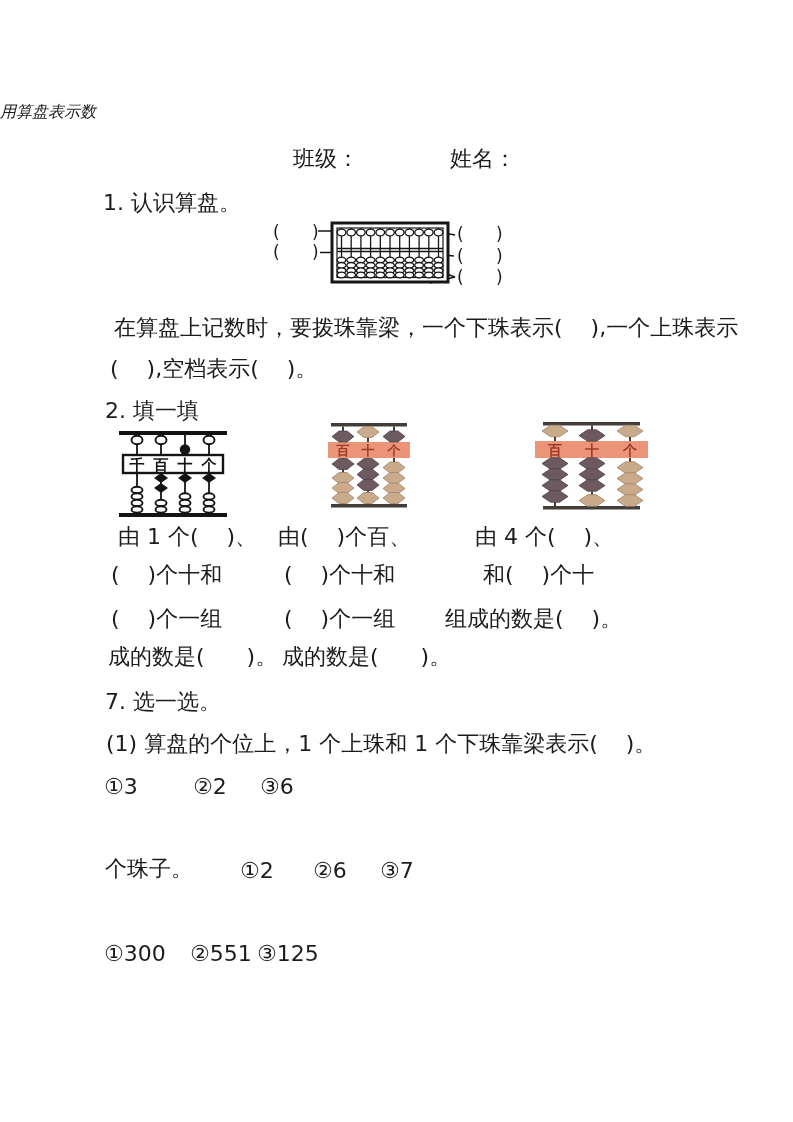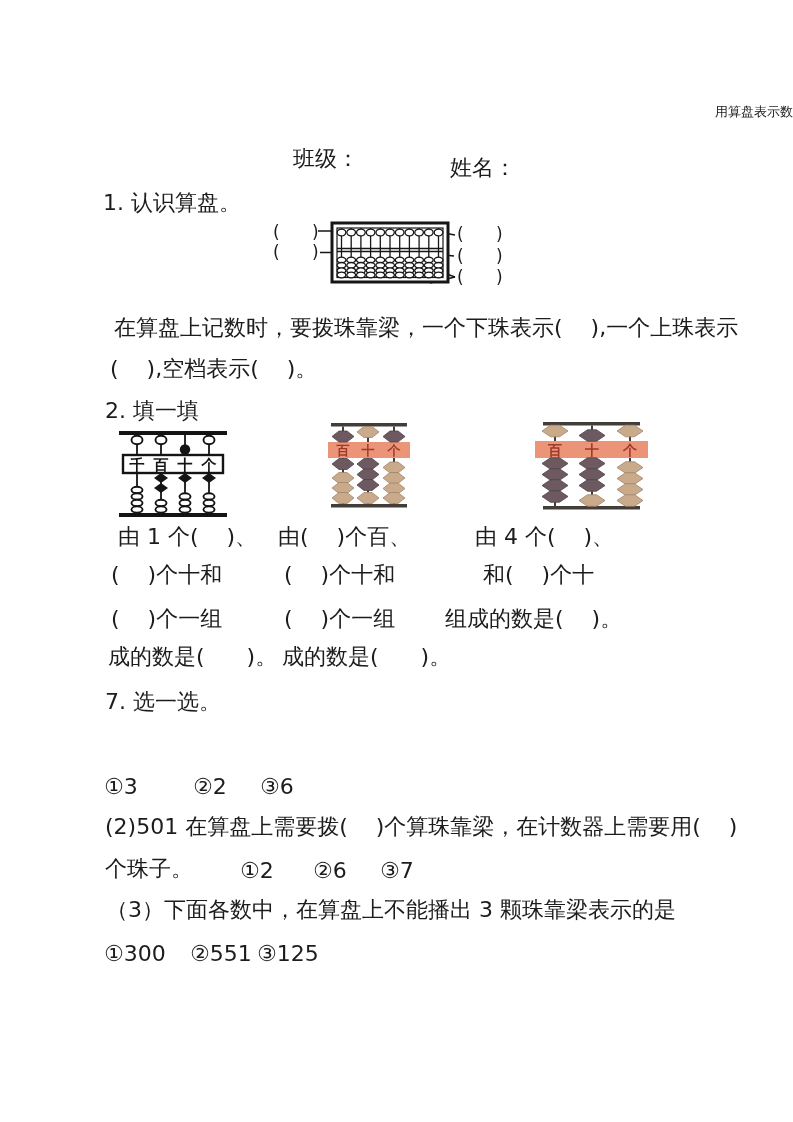--- a/index.html
+++ b/index.html
@@ -3,34 +3,34 @@
 <meta charset="utf-8">
 <style>
   html,body{margin:0;padding:0;background:#888;}
   .page{
     position:relative;width:793px;height:1122px;margin:0 auto;
     background:#ffffff;overflow:hidden;
     font-family:"DejaVu Sans","Liberation Sans",sans-serif;
     color:#1c1c1c;
   }
   .t{position:absolute;white-space:pre;font-size:22px;line-height:22px;}
-  .title{left:0;width:100%;text-align:right;font-size:13px;}
+  .title{left:0;width:100%;text-align:left;font-size:16px;font-style:italic;}
   .paren{font-size:17px;}
   .fig{position:absolute;}
   svg{display:block;}
   .opt{position:absolute;white-space:pre;font-size:22px;}
 </style>
 </head>
 <body>
 
 <div class="page">
 
   <div class="t title" style="top:101px">用算盘表示数</div>
   <span class="t" style="left:293px;top:148px">班级：</span>
-  <span class="t" style="left:450px;top:157px">姓名：</span>
+  <span class="t" style="left:450px;top:148px">姓名：</span>
 
   <span class="t" style="left:103px;top:192px">1. 认识算盘。</span>
 
   <div class="fig" style="left:270px;top:219px;width:245px;height:70px">
     <svg width="245" height="70" viewBox="0 0 245 70">
       <defs>
         <ellipse id="q1ub" rx="4.3" ry="3.4" fill="#fff" stroke="#161616" stroke-width="1.3"></ellipse>
         <ellipse id="q1lb" rx="4.4" ry="2.8" fill="#fff" stroke="#161616" stroke-width="1.3"></ellipse>
         <g id="q1lrow">
           <use href="#q1lb" x="71.5"></use>
@@ -249,29 +249,28 @@
   <span class="t" style="left:284px;top:564px">(    )个十和</span>
   <span class="t" style="left:284px;top:608px">(    )个一组</span>
   <span class="t" style="left:282px;top:646px">成的数是(      )。</span>
 
   <span class="t" style="left:475px;top:526px">由 4 个(    )、</span>
   <span class="t" style="left:483px;top:564px">和(    )个十</span>
   <span class="t" style="left:445px;top:608px">组成的数是(    )。</span>
 
   <span class="t" style="left:105px;top:691px">7. 选一选。</span>
 
+  <span class="t" style="left:106px;top:733px">(1) 算盘的个位上，1 个上珠和 1 个下珠靠梁表示(    )。</span>
   <span class="opt" style="left:104px;top:774px">①3</span>
   <span class="opt" style="left:193px;top:774px">②2</span>
   <span class="opt" style="left:260px;top:774px">③6</span>
 
-  <span class="t" style="left:105px;top:816px">(2)501 在算盘上需要拨(    )个算珠靠梁，在计数器上需要用(    )</span>
   <span class="t" style="left:105px;top:858px">个珠子。</span>
   <span class="opt" style="left:240px;top:858px">①2</span>
   <span class="opt" style="left:313px;top:858px">②6</span>
   <span class="opt" style="left:380px;top:858px">③7</span>
 
-  <span class="t" style="left:106px;top:899px">（3）下面各数中，在算盘上不能播出 3 颗珠靠梁表示的是</span>
   <span class="opt" style="left:104px;top:941px">①300</span>
   <span class="opt" style="left:190px;top:941px">②551</span>
   <span class="opt" style="left:257px;top:941px">③125</span>
 
 
 </div>
 
 </body></html>

